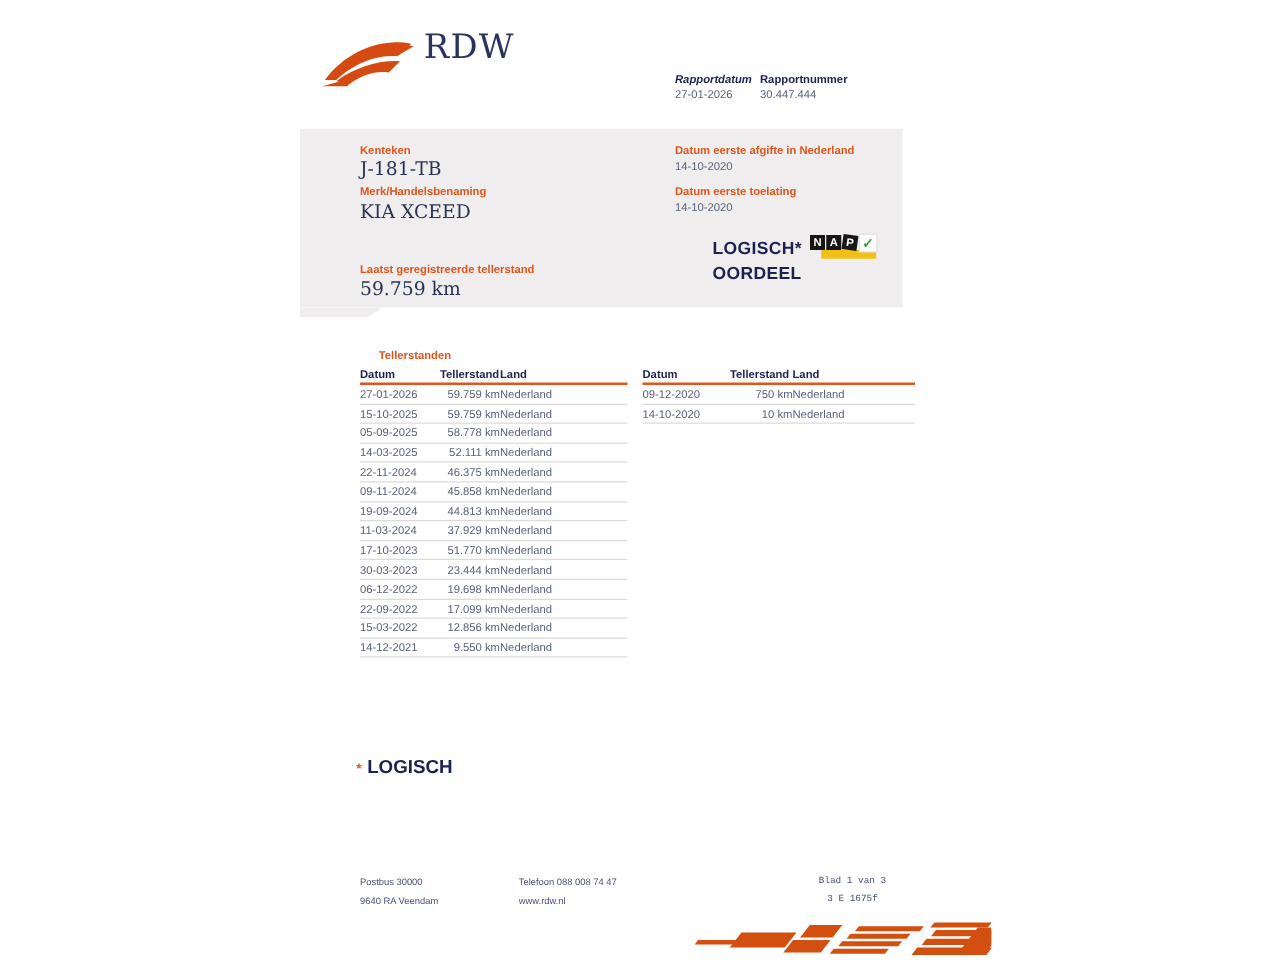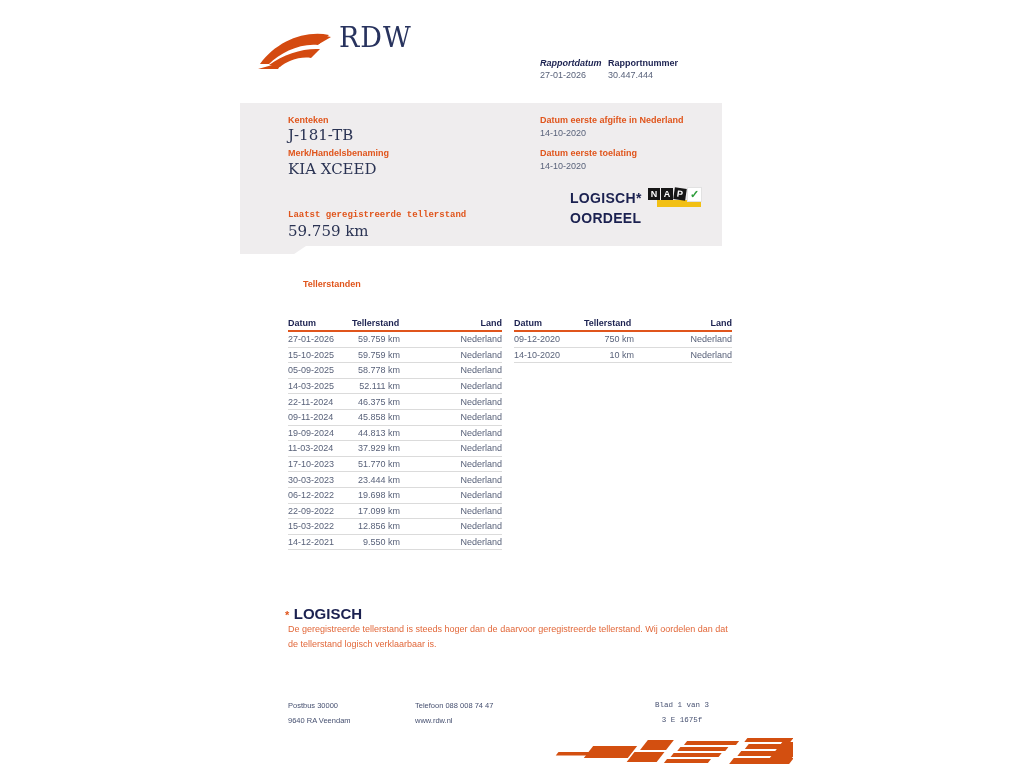--- a/index.html
+++ b/index.html
@@ -25,28 +25,28 @@
   .nap .bar{position:absolute;left:9px;top:13px;width:44px;height:7px;background:#F2C014;}
   .nap .box{position:absolute;top:1px;width:12px;height:12px;background:#161616;color:#fff;
             font-size:9px;font-weight:bold;display:flex;align-items:center;justify-content:center;}
   .nap .check{position:absolute;top:1px;width:13px;height:13px;background:#fff;color:#2E9E3C;
               font-size:11px;font-weight:bold;display:flex;align-items:center;justify-content:center;
               box-shadow:0 0 0 1px #e2e2e2;}
 
   
   .tbl{font-size:9px;}
   .tbl .hrow{display:grid;height:15px;align-items:center;border-bottom:2px solid #E0551C;
-             font-weight:bold;color:#1B2150;margin-top:24px;}
+             font-weight:bold;color:#1B2150;}
   .tbl .drow{display:grid;height:14.6px;align-items:center;border-bottom:1px solid #DBDBDB;color:#59627A;}
   .tbl-left .hrow,.tbl-left .drow{grid-template-columns:64px 48px 1fr;}
   .tbl-right .hrow,.tbl-right .drow{grid-template-columns:70px 50px 1fr;}
   .c-datum{text-align:left;}
   .c-km{text-align:right;}
   .hrow .c-km{text-align:left;}
-  .c-land{text-align:right;}
+  .c-land{}
 
   
   .fn-title{font-size:15px;font-weight:bold;color:#1B2150;}
   .fn-star{color:#E0551C;font-weight:bold;font-size:11px;}
   .fn-text{font-size:9px;color:#E2683A;line-height:15px;width:452px;}
 
   
   .foot{font-size:7.5px;color:#465070;line-height:15px;}
   .foot.right{text-align:center;font-family:Liberation Mono, monospace;}
 </style>
@@ -70,21 +70,21 @@
   <div class="abs lbl-navy" style="left:608px;top:58px;">Rapportnummer</div>
   <div class="abs val-small" style="left:608px;top:70px;">30.447.444</div>
 
   <div class="abs grey-box" style="left:240px;top:103px;width:482px;height:143px;"></div>
   <div class="abs grey-tab" style="left:240px;top:246px;width:66px;height:8px;"></div>
 
   <div class="abs lbl" style="left:288px;top:115px;">Kenteken</div>
   <div class="abs val-serif" style="left:288px;top:126px;">J-181-TB</div>
   <div class="abs lbl" style="left:288px;top:148px;">Merk/Handelsbenaming</div>
   <div class="abs val-serif" style="left:288px;top:160px;">KIA XCEED</div>
-  <div class="abs lbl" style="left:288px;top:210px;font-family:Liberation Mono, monospace;">Laatst geregistreerde tellerstand</div>
+  <div class="abs lbl" style="left:288px;top:210px;">Laatst geregistreerde tellerstand</div>
   <div class="abs val-serif" style="left:288px;top:222px;">59.759 km</div>
 
   <div class="abs lbl" style="left:540px;top:115px;">Datum eerste afgifte in Nederland</div>
   <div class="abs val-small" style="left:540px;top:128px;">14-10-2020</div>
   <div class="abs lbl" style="left:540px;top:148px;">Datum eerste toelating</div>
   <div class="abs val-small" style="left:540px;top:161px;">14-10-2020</div>
 
   <div class="abs oordeel" style="left:570px;top:188px;">
     <div>LOGISCH*</div>
     <div>OORDEEL</div>
@@ -197,21 +197,20 @@
           <span class="c-km">10 km</span>
           <span class="c-land">Nederland</span>
         </div>
       </div>
   </div>
 
   <div class="abs" style="left:285px;top:605px;">
     <span class="fn-star">*</span>
     <span class="fn-title">LOGISCH</span>
   </div>
-  <div class="abs fn-text" style="left:288px;top:622px;">De geregistreerde tellerstand is steeds hoger dan de daarvoor geregistreerde tellerstand. Wij oordelen dan dat de tellerstand logisch verklaarbaar is.</div>
 
   <div class="abs foot" style="left:288px;top:698px;">
     <div>Postbus 30000</div>
     <div>9640 RA Veendam</div>
   </div>
   <div class="abs foot" style="left:415px;top:698px;">
     <div>Telefoon 088 008 74 47</div>
     <div>www.rdw.nl</div>
   </div>
   <div class="abs foot right" style="left:632px;top:698px;width:100px;">

